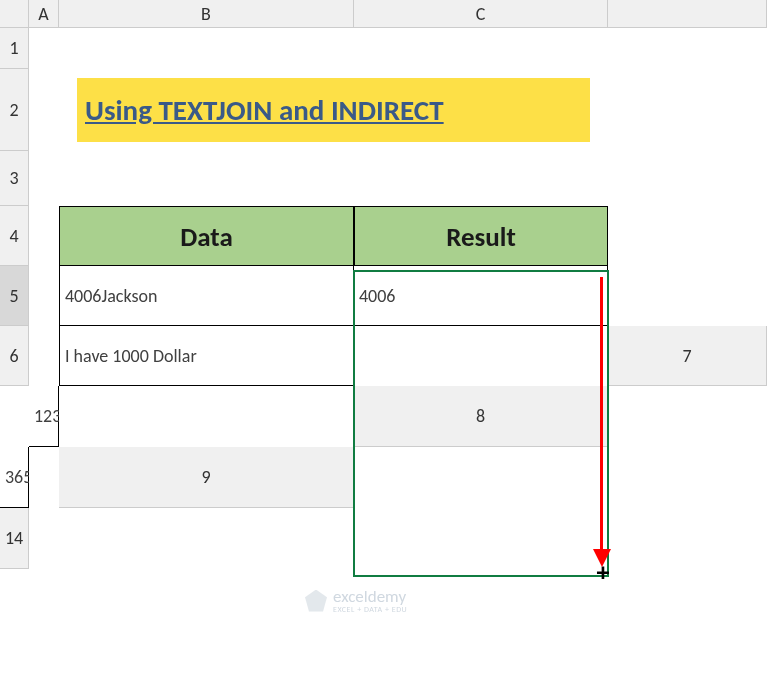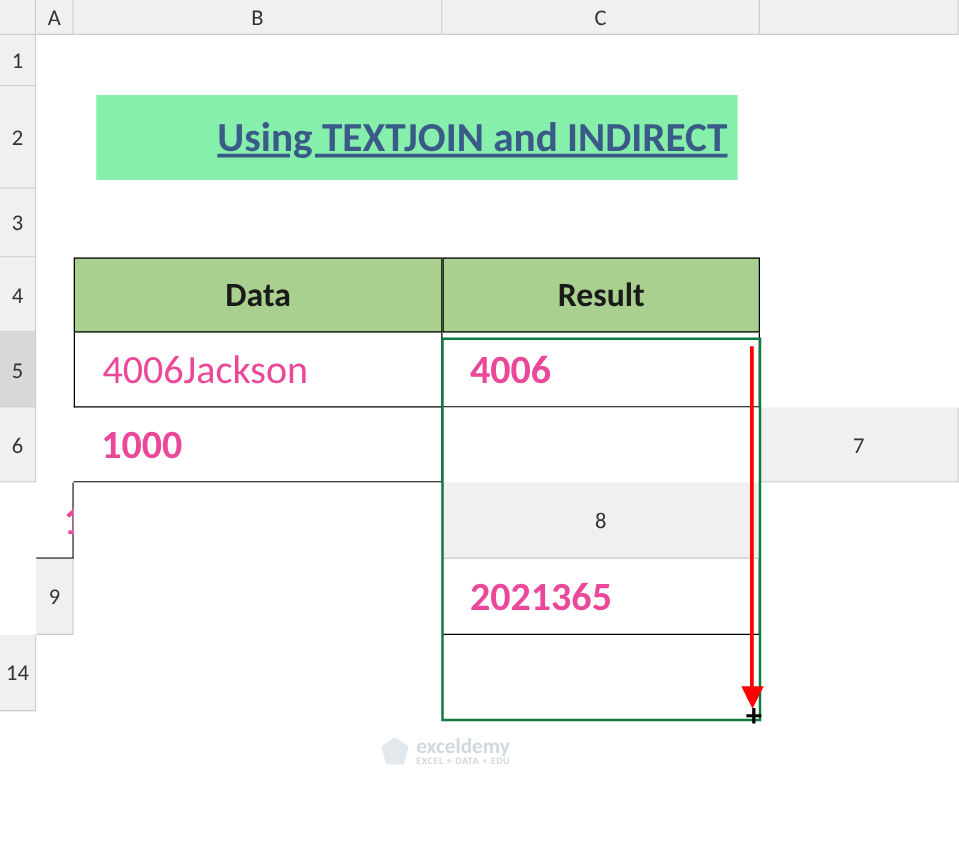--- a/index.html
+++ b/index.html
@@ -54,25 +54,25 @@
     }
     .title-box {
       grid-column: 3 / 5;
       grid-row: 3;
       display: flex;
       align-items: center;
       justify-content: center;
       padding: 0 18px;
     }
     .title-inner {
-      background: #86efac;
+      background: #fde047;
       width: 100%;
       padding: 14px 8px;
-      text-align: right;
-      font-size: 33px;
+      text-align: left;
+      font-size: 29px;
       font-weight: bold;
       color: #3a5a88;
       text-decoration: underline;
       text-decoration-color: #3a5a88;
     }
     .table-header {
       background: #a9d08e;
       border: 1px solid #000;
       display: flex;
       align-items: center;
@@ -80,27 +80,26 @@
       font-size: 27px;
       font-weight: bold;
       color: #1a1a1a;
     }
     .data-cell {
       border-left: 1px solid #000;
       border-bottom: 1px solid #000;
       border-right: 1px solid #000;
       display: flex;
       align-items: center;
-      padding-left: 22px;
-      font-size: 32px;
-      color: #ec4899;
+      padding-left: 5px;
+      font-size: 18px;
+      color: #404040;
     }
     .data-cell.col-c {
       border-left: none;
-      font-weight: bold;
     }
     .selection-box {
       position: absolute;
       left: 353px;
       top: 270px;
       width: 256px;
       height: 307px;
       border: 2px solid #107c41;
       pointer-events: none;
     }
@@ -144,21 +143,20 @@
     }
     .watermark {
       position: absolute;
       left: 305px;
       top: 588px;
       font-size: 17px;
       color: #d0d8e0;
       display: flex;
       align-items: center;
       gap: 6px;
-      font-weight: bold;
     }
     .watermark-icon {
       width: 22px;
       height: 22px;
       background: #d0d8e0;
       clip-path: polygon(50% 0%, 100% 35%, 82% 100%, 18% 100%, 0% 35%);
       opacity: 0.6;
     }
     .watermark-text {
       display: flex;
@@ -199,35 +197,35 @@
   <div class="cell"></div>
 
   <div class="row-header selected">5</div>
   <div class="cell"></div>
   <div class="data-cell">4006Jackson</div>
   <div class="data-cell col-c">4006</div>
   <div class="cell"></div>
 
   <div class="row-header">6</div>
   <div class="cell"></div>
-  <div class="data-cell col-c">1000</div>
+  <div class="data-cell">I have 1000 Dollar</div>
   <div class="cell"></div>
 
   <div class="row-header">7</div>
   <div class="cell"></div>
   <div class="data-cell col-c">1234</div>
   <div class="cell"></div>
 
   <div class="row-header">8</div>
   <div class="cell"></div>
+  <div class="data-cell col-c">365</div>
   <div class="cell"></div>
 
   <div class="row-header">9</div>
   <div class="cell"></div>
-  <div class="data-cell col-c">2021365</div>
   <div class="cell"></div>
 
   <div class="row-header">14</div>
   <div class="cell" style="grid-column:2/6"></div>
 </div>
 
 <div class="selection-box">
   <div class="fill-handle">+</div>
 </div>
 

